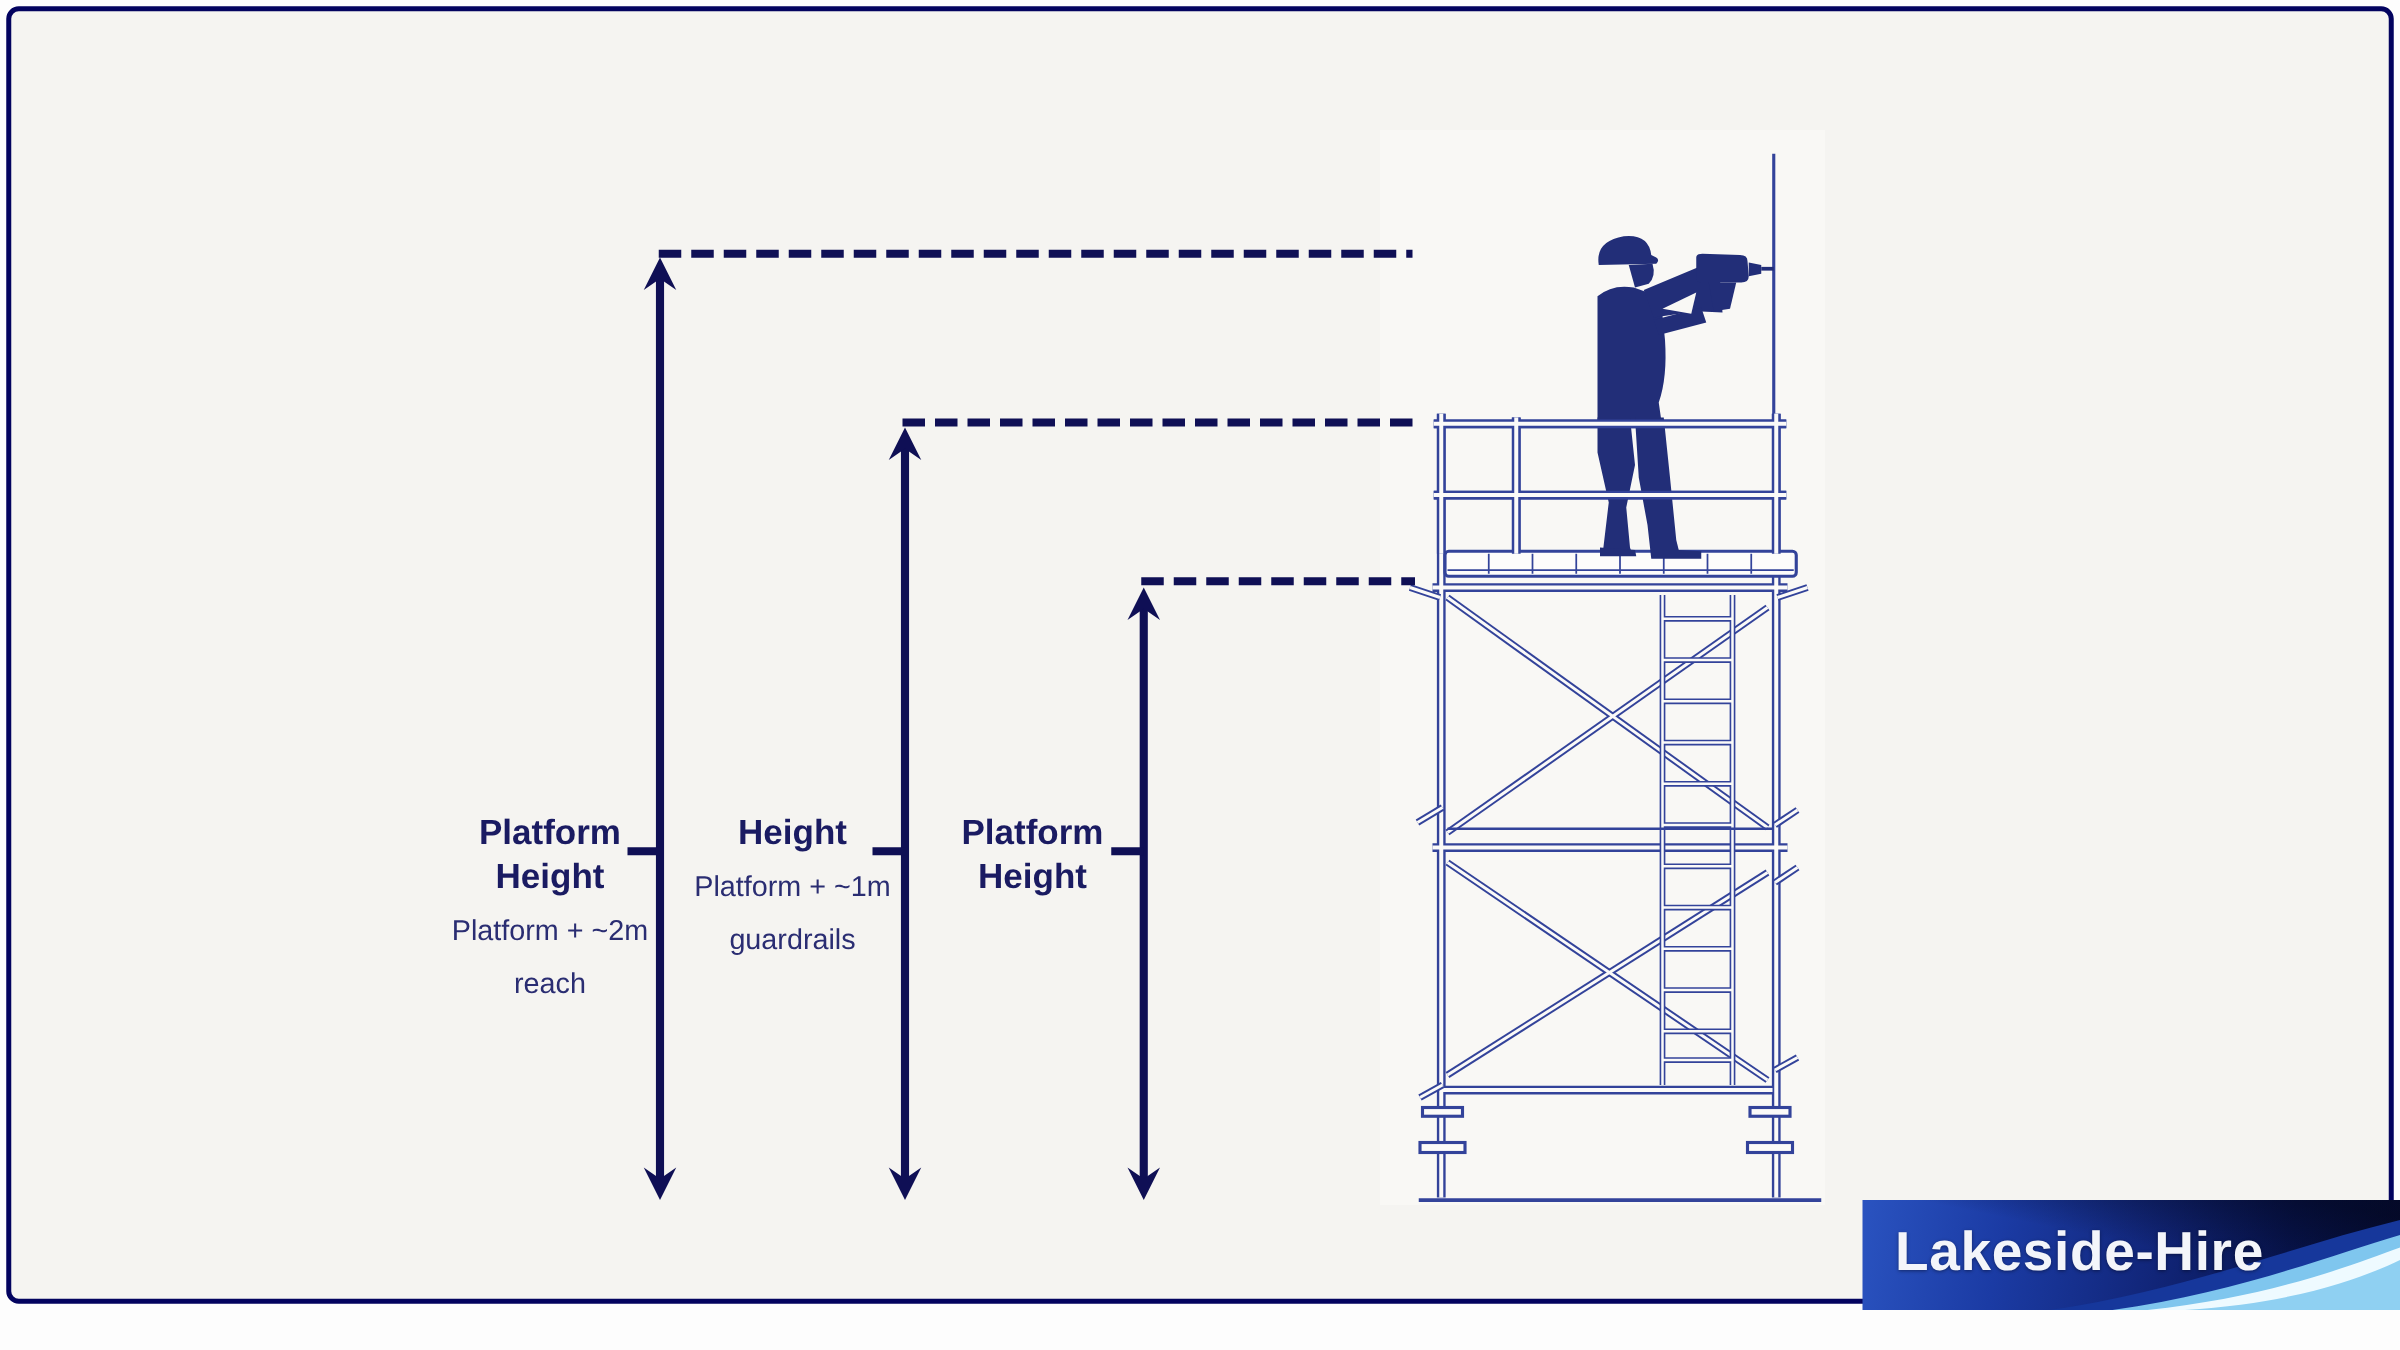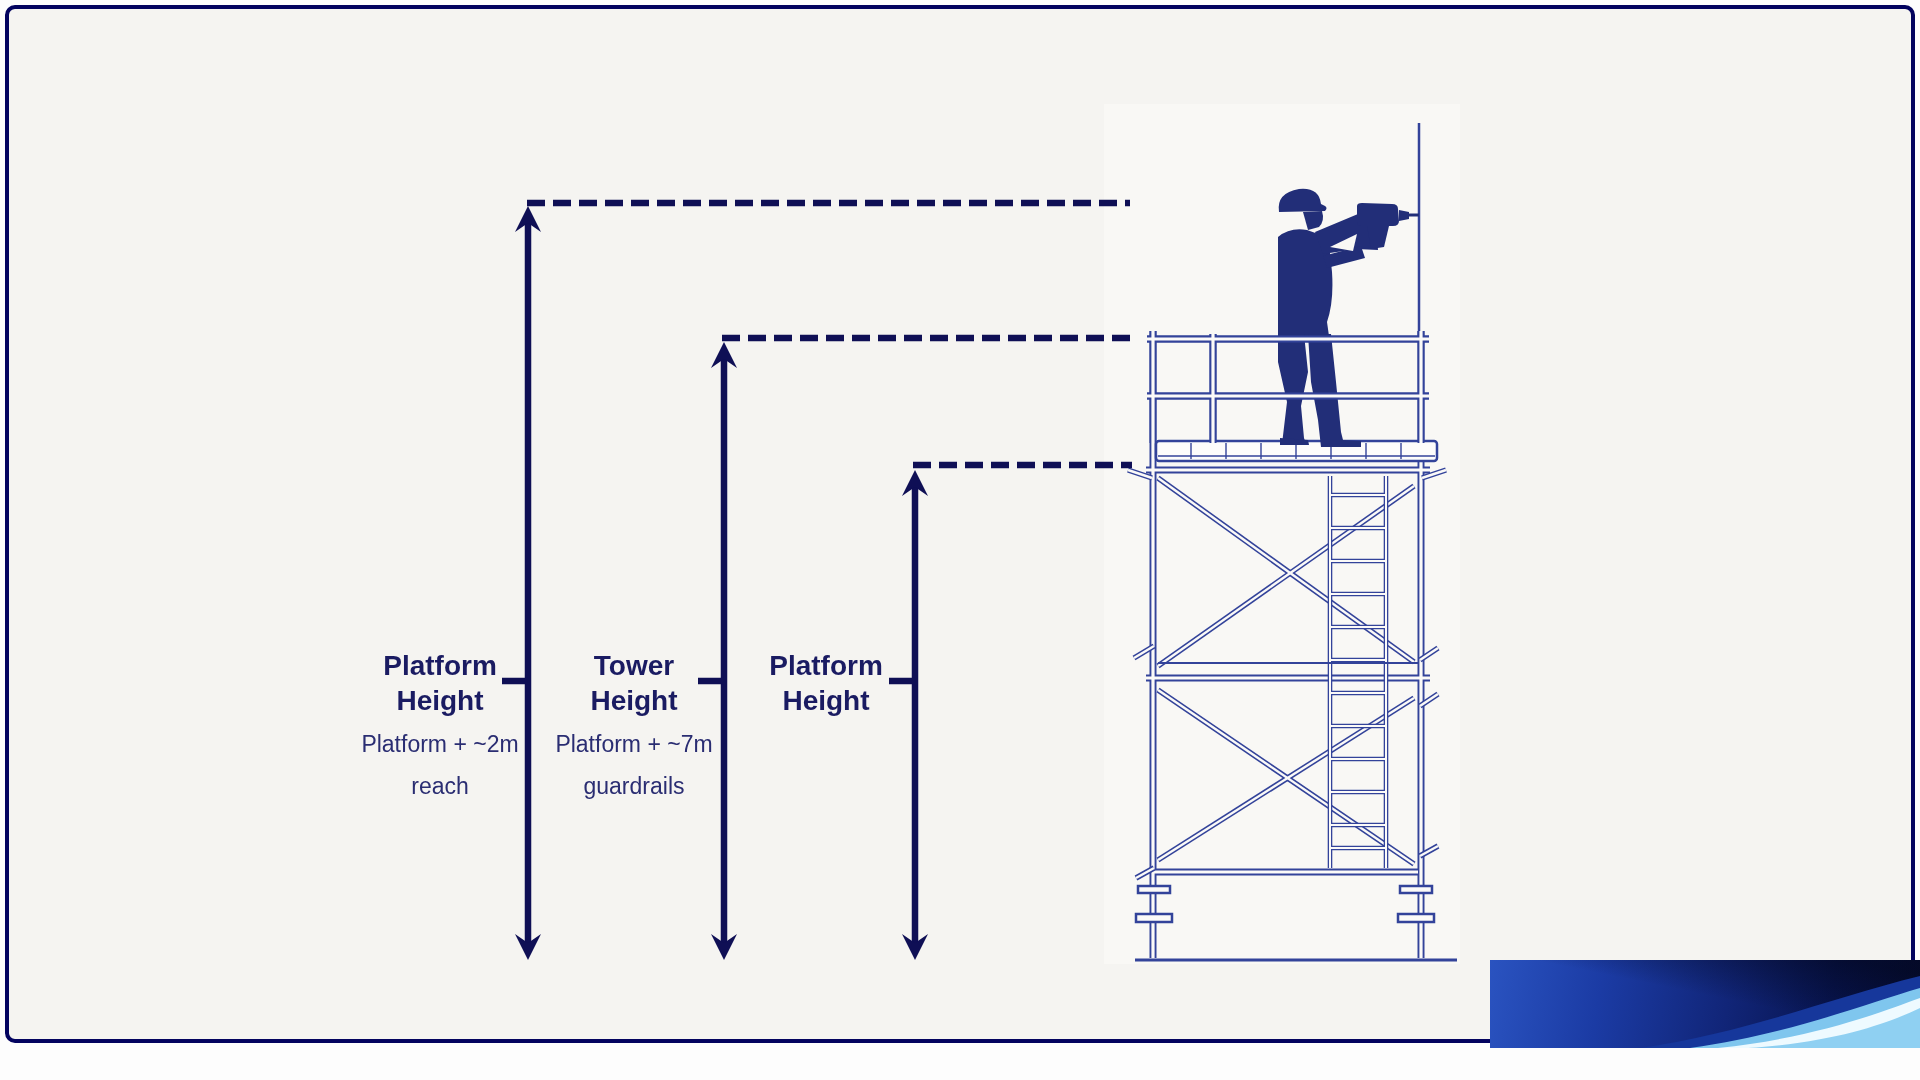--- a/index.html
+++ b/index.html
@@ -171,33 +171,33 @@
   </svg>
 
   <div class="label label1">
     <div class="lt">Platform</div>
     <div class="lt">Height</div>
     <div class="ls">Platform + ~2m</div>
     <div class="ls">reach</div>
   </div>
 
   <div class="label label2">
-    <div class="lt">Tower</div>
     <div class="lt">Height</div>
-    <div class="ls">Platform + ~7m</div>
+    <div class="ls">Platform + ~1m</div>
     <div class="ls">guardrails</div>
   </div>
 
   <div class="label label3">
     <div class="lt">Platform</div>
     <div class="lt">Height</div>
   </div>
 
   <div class="logo">
     <svg width="430" height="88" viewBox="0 0 430 88">
       <path d="M150,88 C260,72 340,38 430,16 L430,88 Z" fill="#16379b"></path>
       <path d="M200,88 C300,74 375,44 430,28 L430,88 Z" fill="#7fc6ee"></path>
       <path d="M228,88 C325,78 392,52 430,38 L430,88 Z" fill="#eefaff"></path>
       <path d="M258,88 C352,82 405,60 430,48 L430,88 Z" fill="#8fd0f2"></path>
     </svg>
+    <span class="logo-text">Lakeside-Hire</span>
   </div>
 
 </div>
 
 </body></html>

